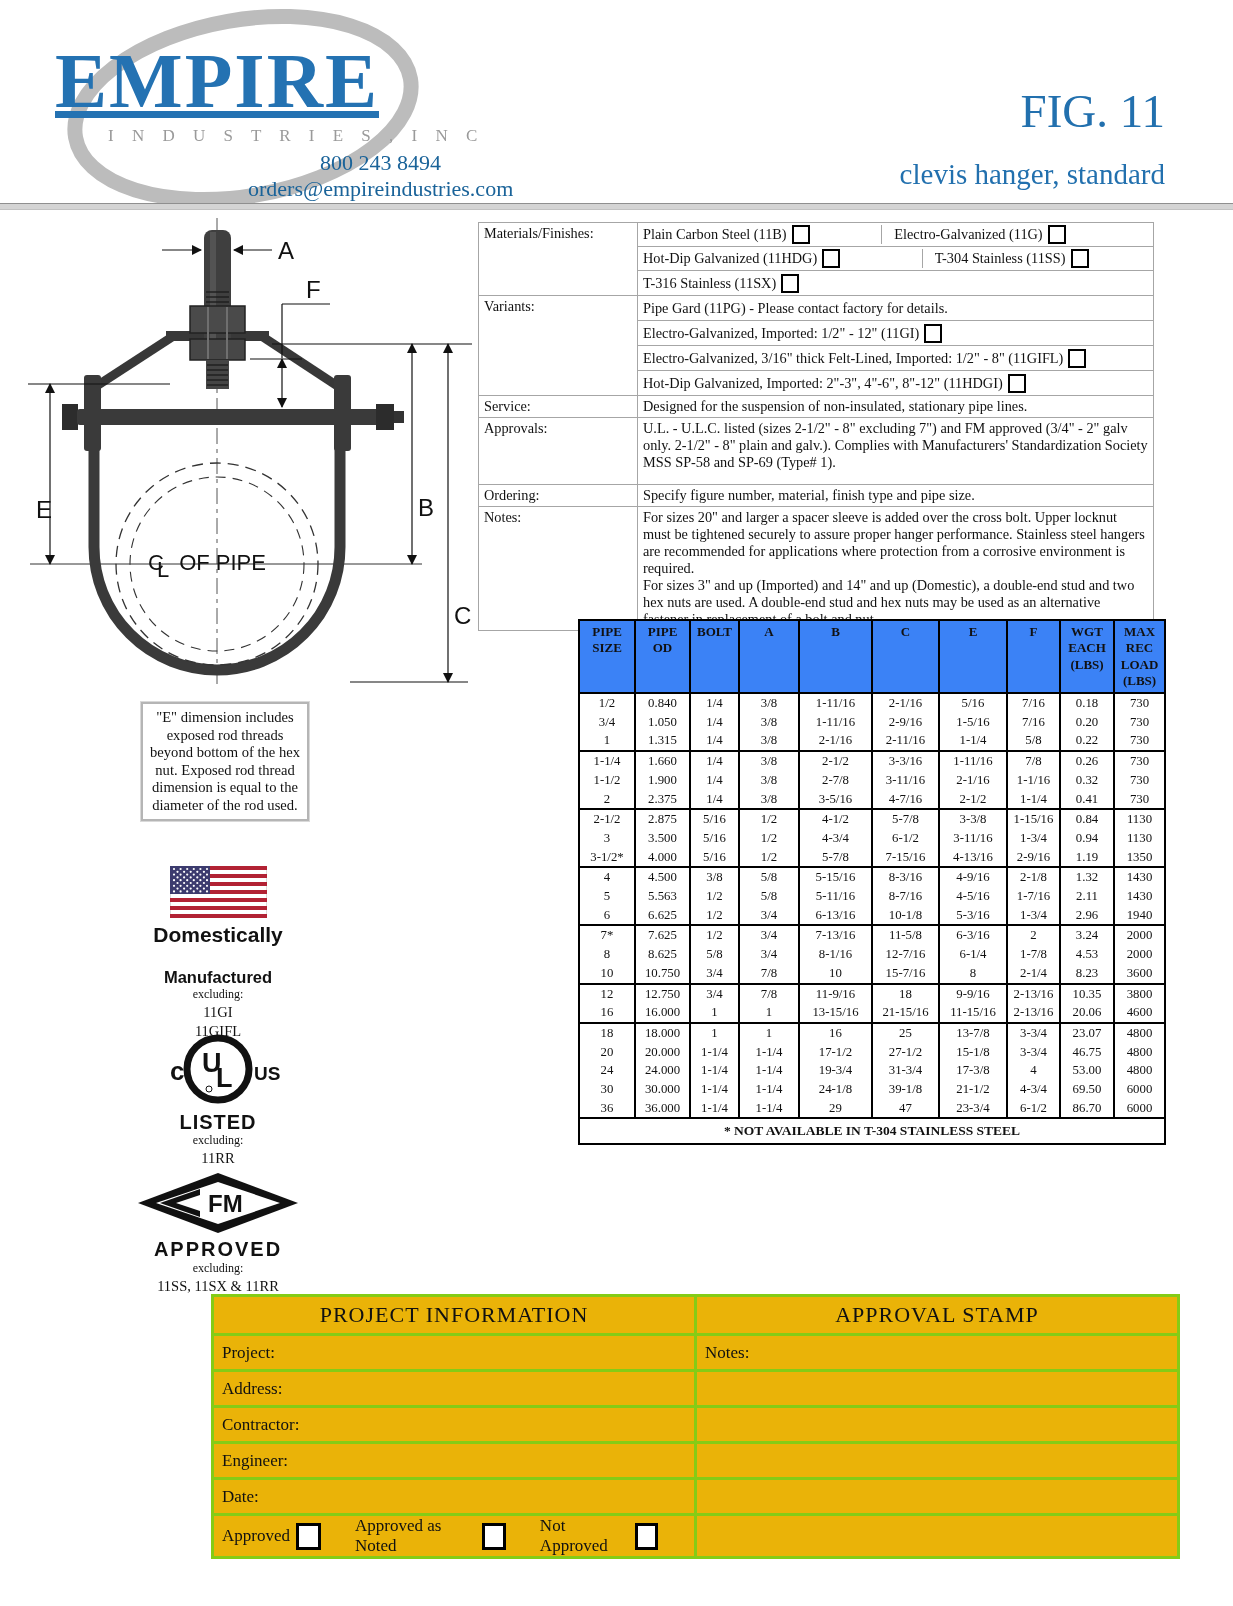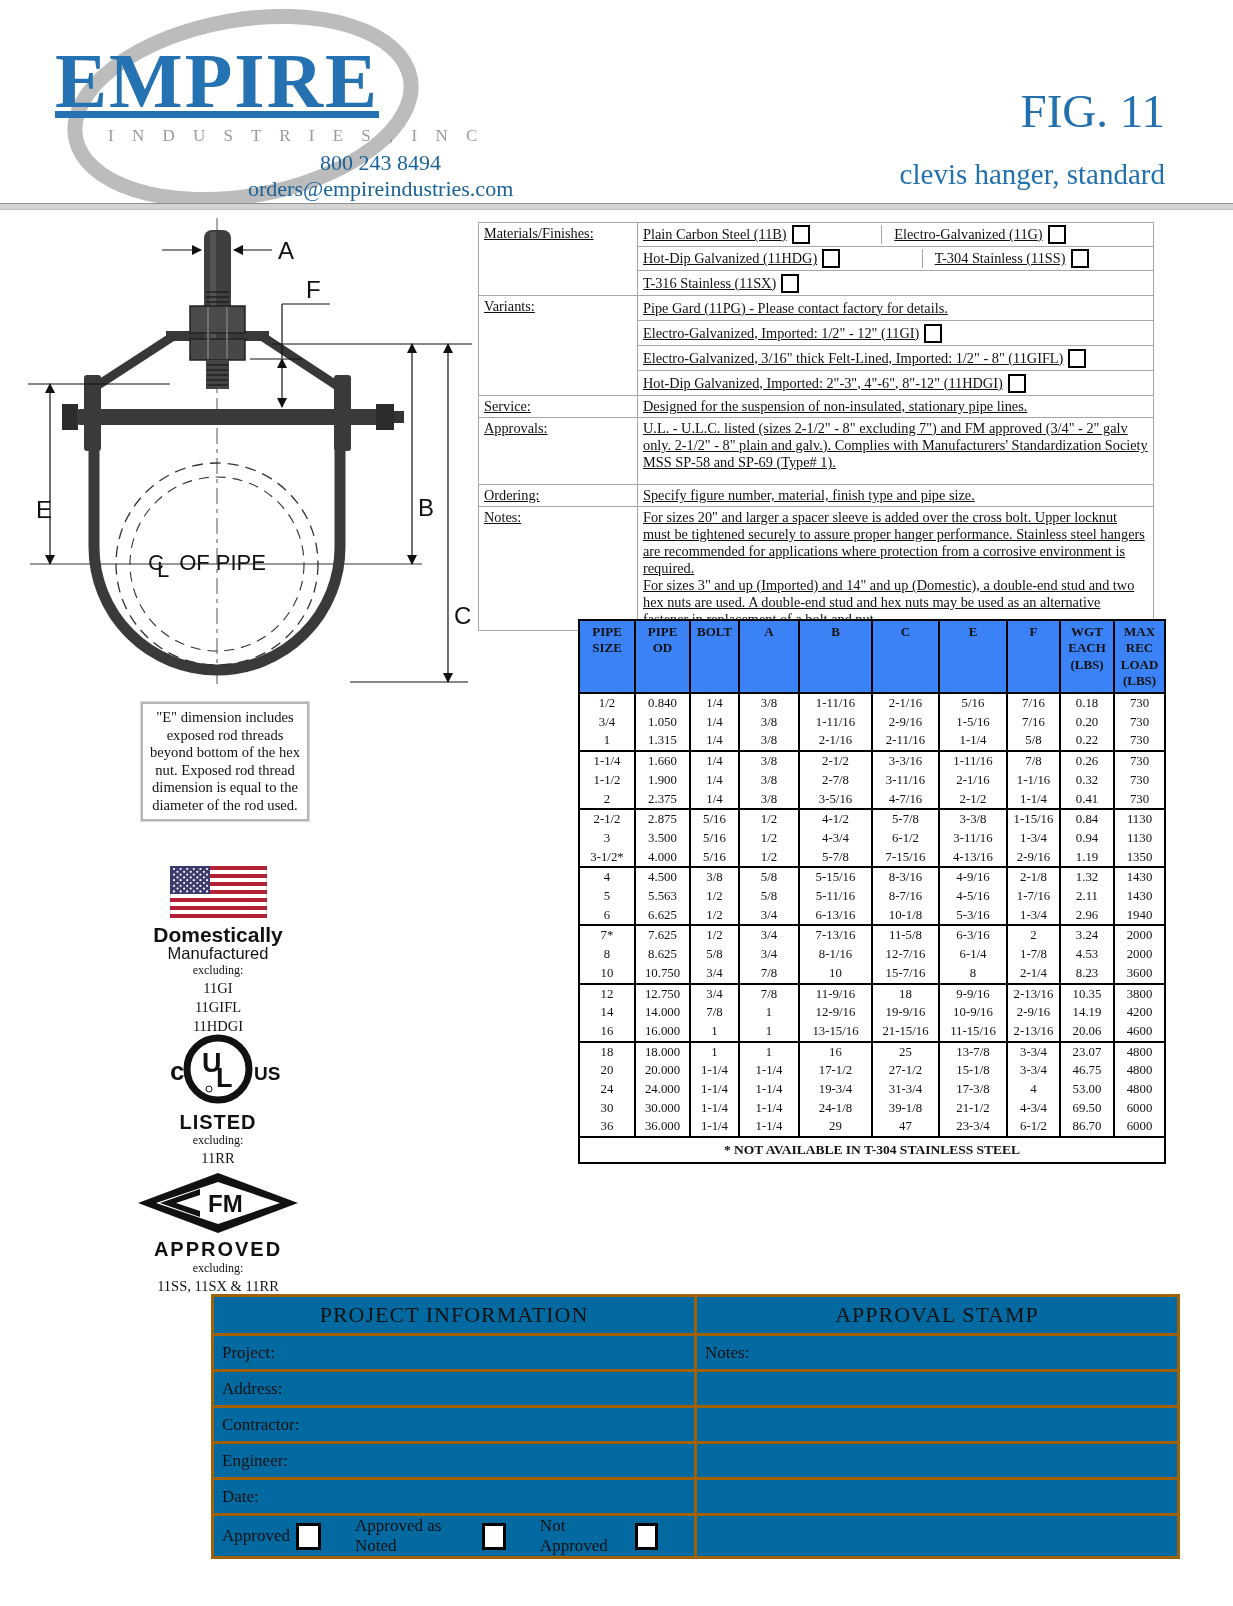--- a/index.html
+++ b/index.html
@@ -12,21 +12,21 @@
             font-family:"Liberation Serif",serif;}
   .contact-phone{left:320px;top:150px;font-size:22px;color:#1a6399;}
   .contact-email{left:248px;top:176px;font-size:22px;color:#1a6399;}
   .fig-title{right:68px;top:84px;font-size:47px;color:#2270ae;text-align:right;}
   .fig-sub{right:68px;top:158px;font-size:29px;color:#2270ae;text-align:right;}
   .top-divider{left:0;top:203px;width:1233px;height:5px;background:#d4d4d4;
                border-top:1px solid #8f8f8f;border-bottom:1px solid #c2c2c2;}
 
   
   .info-table{left:478px;top:222px;width:676px;border:1px solid #999;border-collapse:collapse;
-              font-size:14.3px;text-decoration:underline;}
+              font-size:14.3px;}
   .info-table td{border:1px solid #a6a6a6;padding:2px 5px;vertical-align:top;}
   .info-table td.lbl{width:148px;vertical-align:top;}
   .itm-row{display:flex;align-items:center;min-height:20px;}
   .chk{display:inline-block;width:14px;height:15px;border:2.5px solid #000;background:#fff;
        margin-left:5px;flex:none;}
   .split{display:flex;}
   .split>div{display:flex;align-items:center;}
   .split .cell2{border-left:1px solid #a6a6a6;padding-left:12px;margin-left:6px;flex:1;}
   .w46{width:46%;} .w54{width:54%;}
 
@@ -39,31 +39,31 @@
   .dim-table tr.grp td{border-top:2.5px solid #000;}
   .dim-table{border:2.5px solid #000;}
   .dim-table td.foot{border-top:2.5px solid #000;font-weight:bold;font-size:13.5px;height:24px;line-height:24px;}
 
   
   .note-box{left:141px;top:702px;width:158px;border:2px solid #b5b5b5;outline:1px solid #d9d9d9;
             padding:5px 3px;font-size:14.6px;text-align:center;line-height:17.5px;}
   .stack{text-align:center;}
   .domestic{left:138px;top:866px;width:160px;}
   .domestic .t1{font-family:"Liberation Sans",sans-serif;font-weight:bold;font-size:21px;line-height:21px;margin-top:2px;}
-  .domestic .t2{font-family:"Liberation Sans",sans-serif;font-weight:normal;font-size:16.5px;line-height:17px;}
+  .domestic .t2{font-family:"Liberation Sans",sans-serif;font-weight:bold;font-size:16.5px;line-height:17px;margin-top:24px;}
   .excl{font-size:12px;line-height:17px;}
   .excl-item{font-size:14.5px;line-height:19px;}
   .ul-block{left:138px;top:1032px;width:160px;}
   .ul-block .listed{font-family:"Liberation Sans",sans-serif;font-weight:bold;font-size:20px;letter-spacing:1px;line-height:20px;}
   .fm-block{left:128px;top:1172px;width:180px;}
   .fm-block .approved{font-family:"Liberation Sans",sans-serif;font-weight:bold;font-size:20px;letter-spacing:2px;line-height:22px;}
 
   
   .form-table{left:211px;top:1294px;width:969px;border-collapse:collapse;table-layout:fixed;}
-  .form-table td{border:3px solid #a16207;font-size:17px;padding:0 8px;height:33px;vertical-align:middle;background:#0369a1;}
+  .form-table td{border:3px solid #84cc16;font-size:17px;padding:0 8px;height:33px;vertical-align:middle;background:#eab308;}
   .form-table td.hdr{font-size:22px;text-align:center;height:36px;letter-spacing:1px;}
   .appr-row{display:flex;align-items:center;gap:6px;}
   .appr-row .pair{display:flex;align-items:center;margin-right:28px;}
   .fchk{display:inline-block;width:19px;height:21px;border:3px solid #000;background:#fff;margin-left:6px;}
 
   svg text{font-family:"Liberation Sans",sans-serif;}
 </style>
 </head>
 <body>
 
@@ -593,32 +593,20 @@
           <td>3/4</td>
           <td>7/8</td>
           <td>11-9/16</td>
           <td>18</td>
           <td>9-9/16</td>
           <td>2-13/16</td>
           <td>10.35</td>
           <td>3800</td>
         </tr>
         <tr>
-          <td>14</td>
-          <td>14.000</td>
-          <td>7/8</td>
-          <td>1</td>
-          <td>12-9/16</td>
-          <td>19-9/16</td>
-          <td>10-9/16</td>
-          <td>2-9/16</td>
-          <td>14.19</td>
-          <td>4200</td>
-        </tr>
-        <tr>
           <td>16</td>
           <td>16.000</td>
           <td>1</td>
           <td>1</td>
           <td>13-15/16</td>
           <td>21-15/16</td>
           <td>11-15/16</td>
           <td>2-13/16</td>
           <td>20.06</td>
           <td>4600</td>

